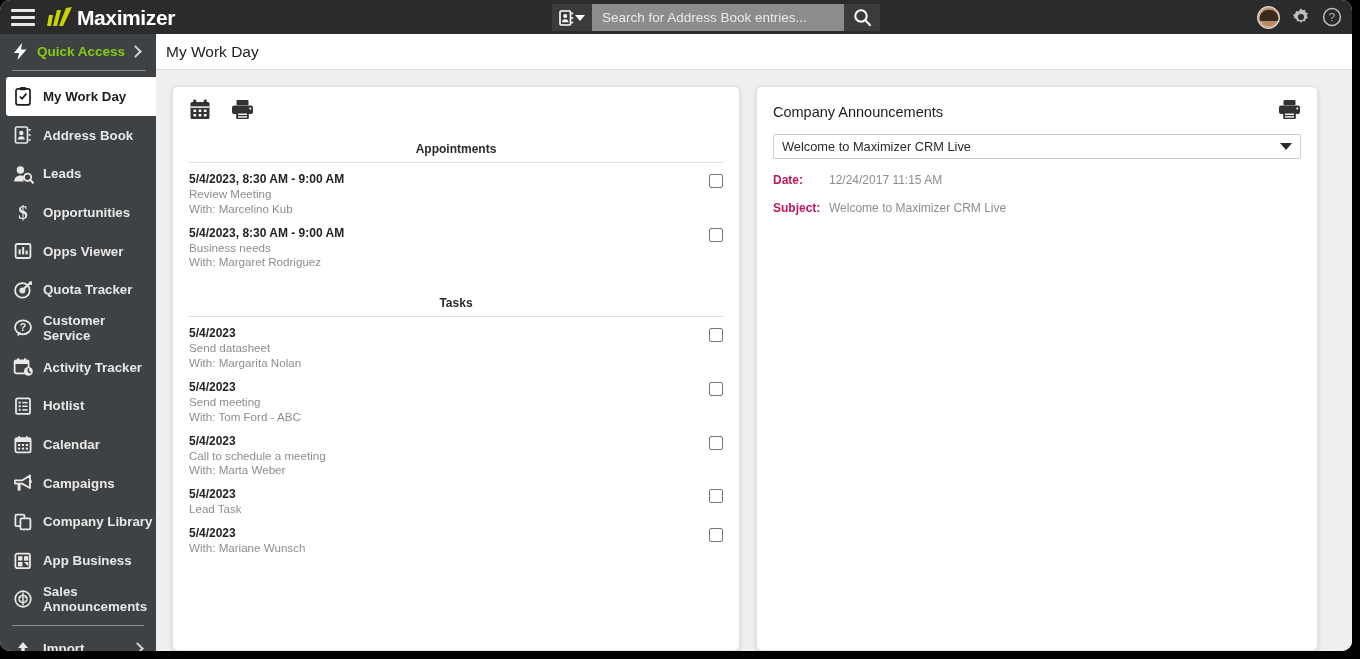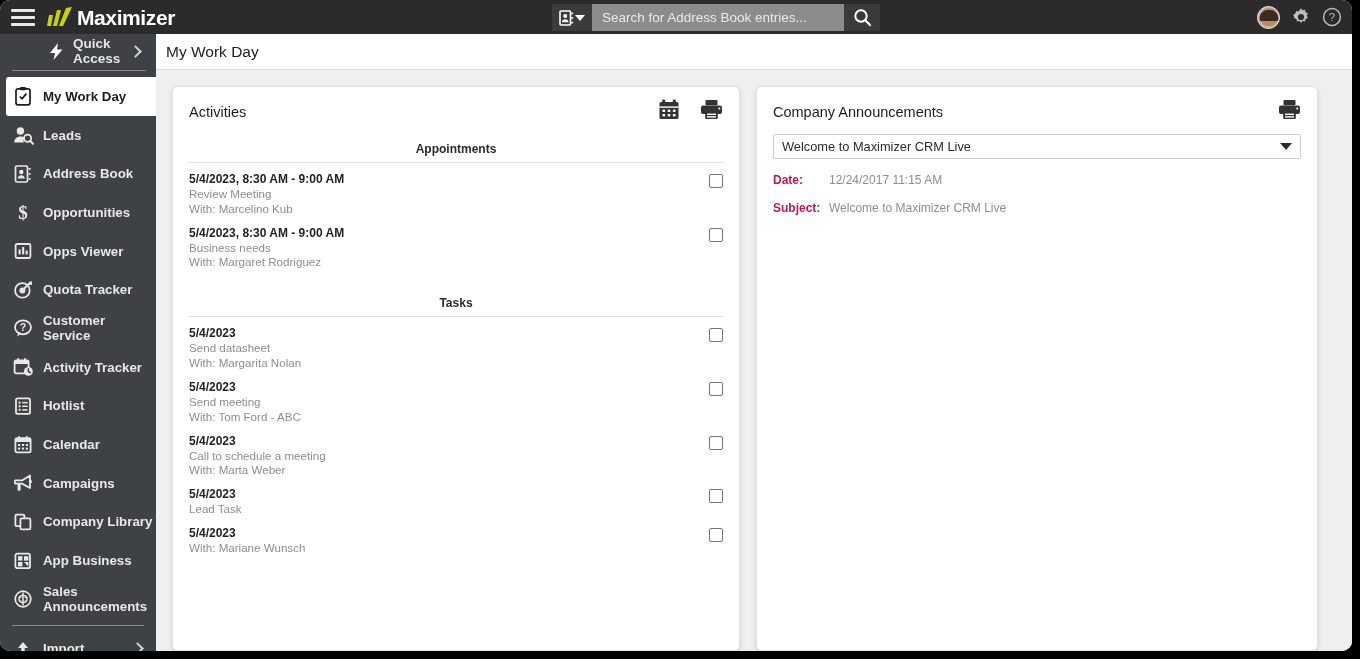--- a/index.html
+++ b/index.html
@@ -65,21 +65,21 @@
   .icon-btn { cursor: pointer; display: flex; align-items: center; }
 
   
   .sidebar {
     position: absolute; left: 0; top: 34px; width: 156px; bottom: 0;
     background: #3f4244;
     overflow: hidden;
   }
   .quick-access {
     height: 34px; display: flex; align-items: center; padding: 0 10px 0 12px;
-    color: #e5e5e5; font-size: 13.5px; font-weight: bold; cursor: pointer; margin-left: 36px;
+    color: #84cc16; font-size: 13.5px; font-weight: bold; cursor: pointer;
   }
   .qa-label { flex: 1; margin-left: 8px; }
   .chev-r { width: 9px; height: 9px; border-right: 2.5px solid #cfd2d4; border-top: 2.5px solid #cfd2d4; transform: rotate(45deg); margin-right: 6px; }
   .qa-divider { height: 1px; background: #8a8d8f; margin: 2px 10px 6px 12px; }
   .nav-item {
     height: 38.7px; display: flex; align-items: center; padding-left: 12px;
     color: #e8e8e8; font-size: 13.3px; font-weight: bold; cursor: pointer;
     position: relative;
   }
   .nav-item .ico { width: 22px; height: 22px; display:flex; align-items:center; justify-content:center; margin-right: 9px; flex: 0 0 22px; }
@@ -212,41 +212,41 @@
             <svg width="20" height="20" viewBox="0 0 20 20">
               <rect x="3" y="2.8" width="14" height="16" rx="2" fill="none" stroke="#1d1d1d" stroke-width="1.7"></rect>
               <rect x="7" y="1" width="6" height="3.2" rx="1" fill="#1d1d1d"></rect>
               <polyline points="6.8,10.5 9,12.8 13.4,7.6" fill="none" stroke="#1d1d1d" stroke-width="1.7"></polyline>
             </svg>
           </span>
           <span>My Work Day</span>
         </div>
         <div class="nav-item">
           <span class="ico">
-            <svg width="21" height="20" viewBox="0 0 21 20">
-              <circle cx="7.4" cy="6" r="3.7" fill="#e8e8e8"></circle>
-              <path d="M1.2 17.5c0-3.8 2.9-6 6.2-6 1.6 0 3.1.5 4.2 1.4-.7.9-1.1 2-1.1 3.2 0 .5.1.9.2 1.4z" fill="#e8e8e8"></path>
-              <circle cx="14.6" cy="13.2" r="3.6" fill="none" stroke="#e8e8e8" stroke-width="1.8"></circle>
-              <line x1="17.2" y1="15.9" x2="20" y2="18.8" stroke="#e8e8e8" stroke-width="2" stroke-linecap="round"></line>
-            </svg>
-          </span>
-          <span>Leads</span>
-        </div>
-        <div class="nav-item">
-          <span class="ico">
             <svg width="20" height="20" viewBox="0 0 20 20">
               <rect x="2.5" y="2" width="12" height="16" rx="1.5" fill="none" stroke="#e8e8e8" stroke-width="1.7"></rect>
               <circle cx="8.3" cy="8" r="2.2" fill="#e8e8e8"></circle>
               <path d="M4.8 14.6c0-2.1 1.7-3.3 3.5-3.3s3.5 1.2 3.5 3.3z" fill="#e8e8e8"></path>
               <rect x="15.6" y="4" width="2" height="1.7" fill="#e8e8e8"></rect>
               <rect x="15.6" y="9.1" width="2" height="1.7" fill="#e8e8e8"></rect>
               <rect x="15.6" y="14.2" width="2" height="1.7" fill="#e8e8e8"></rect>
             </svg>
           </span>
           <span>Address Book</span>
+        </div>
+        <div class="nav-item">
+          <span class="ico">
+            <svg width="21" height="20" viewBox="0 0 21 20">
+              <circle cx="7.4" cy="6" r="3.7" fill="#e8e8e8"></circle>
+              <path d="M1.2 17.5c0-3.8 2.9-6 6.2-6 1.6 0 3.1.5 4.2 1.4-.7.9-1.1 2-1.1 3.2 0 .5.1.9.2 1.4z" fill="#e8e8e8"></path>
+              <circle cx="14.6" cy="13.2" r="3.6" fill="none" stroke="#e8e8e8" stroke-width="1.8"></circle>
+              <line x1="17.2" y1="15.9" x2="20" y2="18.8" stroke="#e8e8e8" stroke-width="2" stroke-linecap="round"></line>
+            </svg>
+          </span>
+          <span>Leads</span>
         </div>
         <div class="nav-item">
           <span class="ico">
             <svg width="20" height="20" viewBox="0 0 20 20">
               <text x="10" y="17" text-anchor="middle" font-size="19" font-weight="bold" fill="#e8e8e8" font-family="Liberation Serif, serif">$</text>
             </svg>
           </span>
           <span>Opportunities</span>
         </div>
         <div class="nav-item">
@@ -385,21 +385,20 @@
 
   <div class="content">
     <div class="page-head">
       <div class="page-title">My Work Day</div>
     </div>
 
     <div class="panels">
 
       <div class="panel panel-activities">
         <div class="panel-head">
-          <div class="panel-title">Activities</div>
           <div class="panel-tools">
             <span>
               <svg width="22" height="21" viewBox="0 0 22 21">
                 <rect x="1.5" y="3" width="19" height="17" rx="1.5" fill="#333"></rect>
                 <rect x="4.2" y="0.6" width="3" height="4" rx="1.2" fill="#333"></rect>
                 <rect x="14.8" y="0.6" width="3" height="4" rx="1.2" fill="#333"></rect>
                 <rect x="1.5" y="7.4" width="19" height="1.4" fill="#fff"></rect>
                 <g fill="#fff">
                   <rect x="4.5" y="10.6" width="2.6" height="2.4"></rect>
                     <rect x="9.7" y="10.6" width="2.6" height="2.4"></rect>

